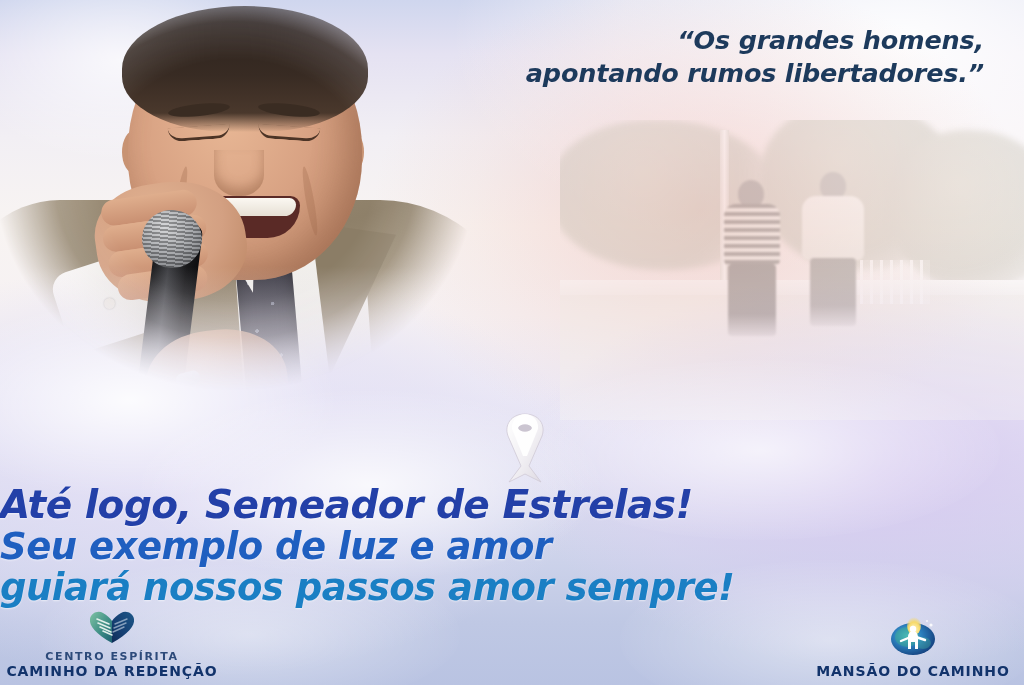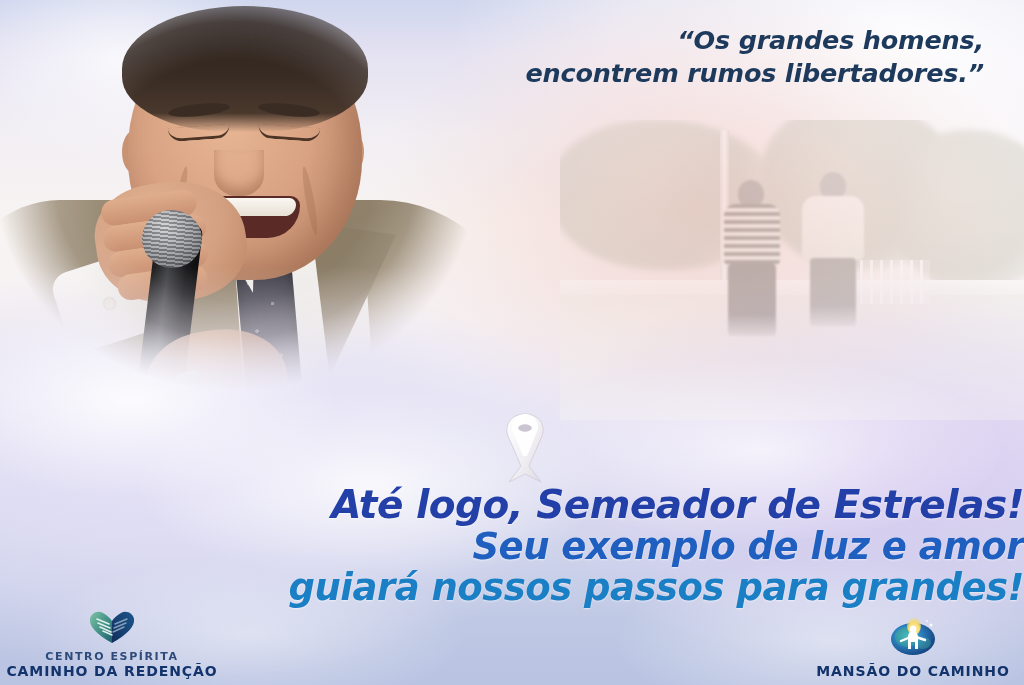--- a/index.html
+++ b/index.html
@@ -341,21 +341,21 @@
     width: 76px;
     height: 78px;
   }
 
   
   #headline {
     position: absolute;
     left: 0;
     right: 0;
     top: 484px;
-    text-align: right;
+    text-align: left;
   }
   .head-line {
     font-style: italic;
     font-weight: bold;
     white-space: nowrap;
     letter-spacing: -0.5px;
   }
   .head-line.l1 {
     font-size: 39px;
     line-height: 42px;
@@ -465,42 +465,42 @@
     </div>
     <div class="mic"></div>
     <div class="mic-head"></div>
     <div class="lower-hand"></div>
     <div class="ring"></div>
     <div class="shade"></div>
   </div>
 
   <div id="quote-block">
     <div class="quote-line">“Os grandes homens,</div>
-    <div class="quote-line">encontrem rumos libertadores.”</div>
+    <div class="quote-line">apontando rumos libertadores.”</div>
   </div>
 
   <div id="ribbon">
     <svg width="76" height="78" viewBox="0 0 76 78" aria-hidden="true">
       <defs>
         <linearGradient id="rgrad" x1="0" y1="0" x2="1" y2="1">
           <stop offset="0%" stop-color="#ffffff"></stop>
           <stop offset="55%" stop-color="#f1eff3"></stop>
           <stop offset="100%" stop-color="#ddd9e2"></stop>
         </linearGradient>
       </defs>
       <path d="M38 6 C24 6 17 17 21 28 L34 58 L22 74 L38 66 L54 74 L42 58 L55 28 C59 17 52 6 38 6 Z" fill="url(#rgrad)" stroke="#cfc9d6" stroke-width="0.8"></path>
       <path d="M38 6 C46 6 52 13 51 21 L40 48 L36 48 L25 21 C24 13 30 6 38 6 Z" fill="#ffffff" opacity="0.9"></path>
       <path d="M31 20 C33 15 43 15 45 20 C43 25 33 25 31 20 Z" fill="#b9b2c2" opacity="0.75"></path>
     </svg>
   </div>
 
   <div id="headline">
     <div class="head-line l1">Até logo, Semeador de Estrelas!</div>
     <div class="head-line l2">Seu exemplo de luz e amor</div>
-    <div class="head-line l3">guiará nossos passos para grandes!</div>
+    <div class="head-line l3">guiará nossos passos amor sempre!</div>
   </div>
 
   <div class="logo" id="logo-right">
     <span class="logo-mark">
       <svg width="52" height="42" viewBox="0 0 52 42" aria-hidden="true">
         <defs>
           <radialGradient id="globe" cx="38%" cy="40%" r="70%">
             <stop offset="0%" stop-color="#56c7d8"></stop>
             <stop offset="45%" stop-color="#2c7fbd"></stop>
             <stop offset="100%" stop-color="#123a77"></stop>

